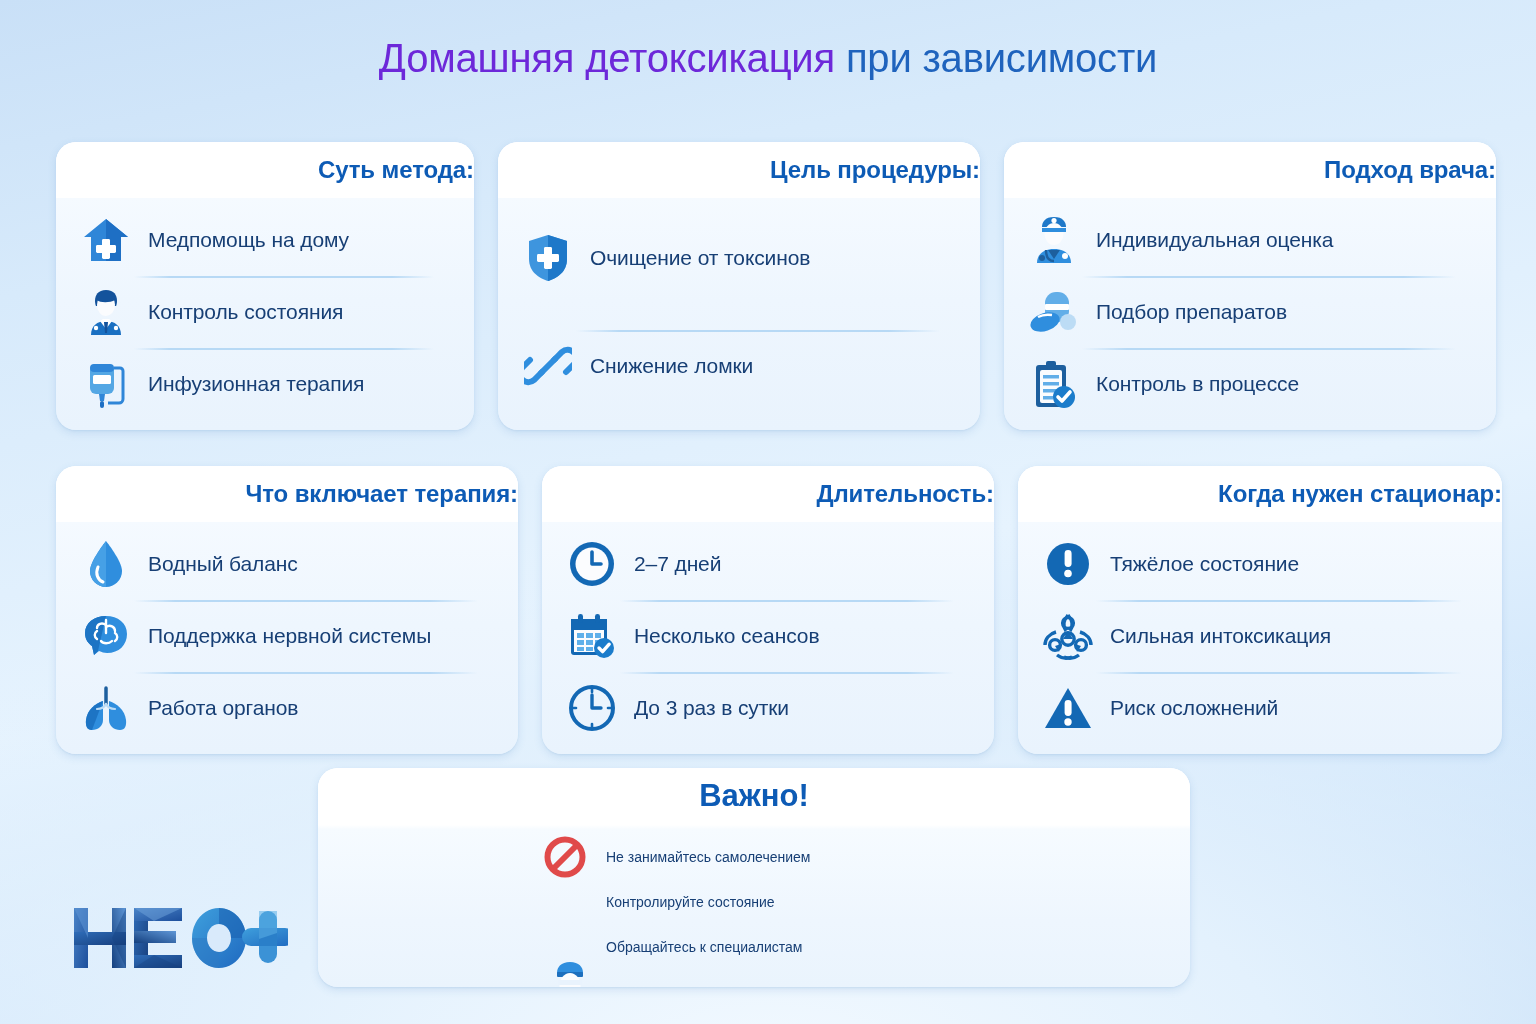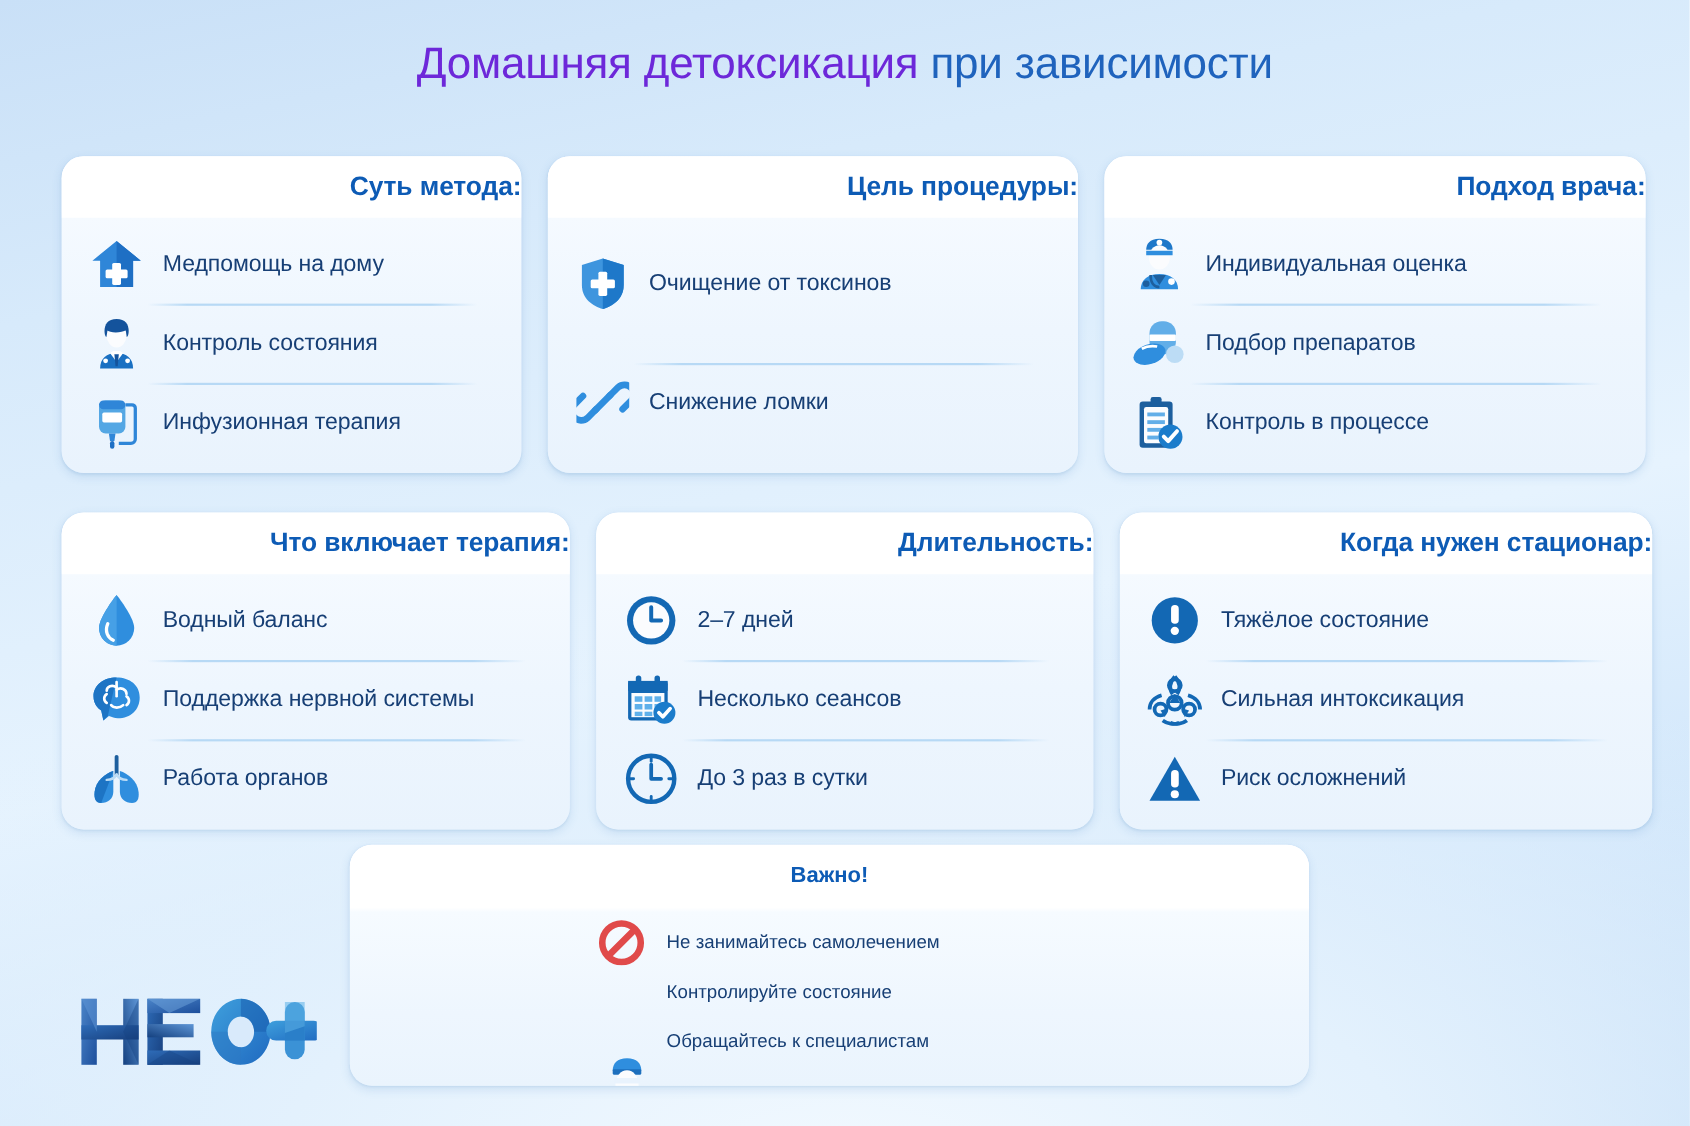--- a/index.html
+++ b/index.html
@@ -81,33 +81,33 @@
   .important{
     position:absolute;left:318px;top:768px;width:872px;
     border-radius:20px;
     background:linear-gradient(180deg,#ffffff 0%,#ffffff 26%,#f6fbff 28%,#eef6fe 70%,#eaf4fd 100%);
     box-shadow:0 3px 9px rgba(70,130,190,.16), 0 1px 2px rgba(70,130,190,.10);
     overflow:hidden;
   }
   .imp-head{
     height:56px;display:flex;align-items:center;justify-content:center;background:#fff;
   }
-  .imp-head .imp-title{font-size:20px;font-weight:700;color:#0d5bb5;}
+  .imp-head .imp-title{font-size:31px;font-weight:700;color:#0d5bb5;}
   .imp-body{
     position:relative;padding:10px 0 18px 0;
     display:flex;flex-direction:column;align-items:center;
   }
   .imp-row{
     display:flex;align-items:center;gap:10px;
     height:45px;
     width:420px;
   }
   .imp-ico{flex:0 0 52px;width:52px;height:46px;position:relative;}
   .imp-ico svg{position:absolute;left:0;top:50%;transform:translateY(-50%);}
-  .imp-label{font-size:17px;color:#173f75;white-space:nowrap;}
+  .imp-label{font-size:14px;color:#173f75;white-space:nowrap;}
 
   
   .imp-doc{
     position:absolute;left:0;top:34px;width:52px;height:94px;pointer-events:none;
   }
 
   
   .logo{position:absolute;left:72px;top:898px;width:216px;height:80px;}
 </style>
 </head>

